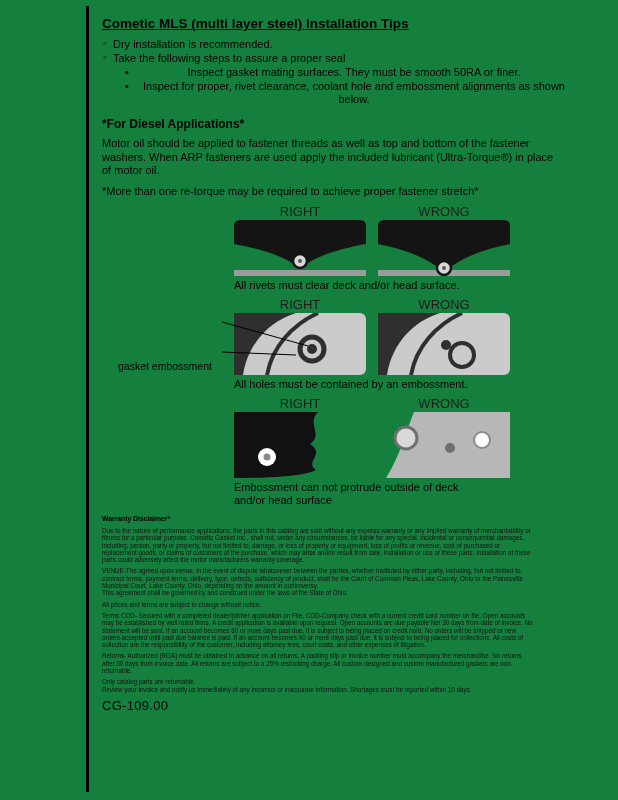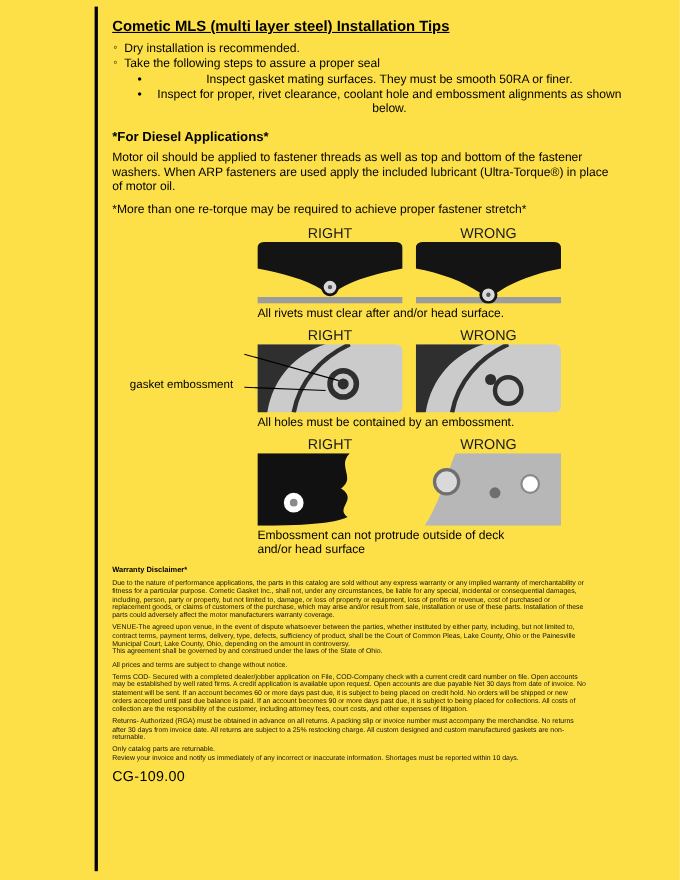--- a/index.html
+++ b/index.html
@@ -1,19 +1,19 @@
 <!DOCTYPE html>
 <html><head>
 <meta charset="utf-8">
 <title>Document</title>
 <style>
   * { margin:0; padding:0; box-sizing:border-box; }
   html,body { width:618px; height:800px; }
   body { font-family:"Liberation Sans", sans-serif; background:#fcfcfc; color:#000; }
-  .page { position:relative; width:618px; height:800px; background:#fde047; overflow:hidden; }
+  .page { position:relative; width:618px; height:800px; background:#15803d; overflow:hidden; }
   .left-rule { position:absolute; left:86px; top:6px; bottom:8px; width:3px; background:#000; }
   .content { position:absolute; left:102px; top:16px; width:470px; }
 
   .title { font-size:13.5px; font-weight:bold; text-decoration:underline; margin-bottom:7px; }
 
   ul.tips { list-style:none; font-size:11px; line-height:1.18; }
   ul.tips > li { position:relative; padding-left:11px; margin-bottom:1px; }
   ul.tips > li::before { content:"◦"; position:absolute; left:1px; top:-1px; }
   ul.subtips { list-style:none; margin:1px 0 0 12px; }
   ul.subtips > li { position:relative; padding-left:11px; margin-bottom:1px;text-align:center; }
@@ -24,21 +24,21 @@
   .note { font-size:11px; margin:3px 0 8px; }
 
   .diagrams { margin-left:132px; width:276px; }
   .diag-row { position:relative; display:flex; gap:12px; }
   .diag-col { width:132px; }
   .col-label { text-align:center; font-size:13px; color:#1c1c1c; margin-bottom:2px; line-height:1; }
   svg.diagram { display:block; }
   .caption { font-size:11px; margin:3px 0 6px; white-space:pre-line; line-height:1.18; }
 
   .ann1 { position:absolute; left:-102px; top:12px; width:90px; font-size:10.5px; line-height:1.15; }
-  .ann2 { position:absolute; left:-116px; top:46px; width:100px; font-size:10.5px; line-height:1.15; }
+  .ann2 { position:absolute; left:-116px; top:62px; width:100px; font-size:10.5px; line-height:1.15; }
   .ann-lines { position:absolute; left:-12px; top:10px; pointer-events:none; }
 
   .warranty { margin-top:8px; width:432px; }
   .w-heading { font-size:6.8px; font-weight:bold; margin-bottom:5px; }
   .fine { font-size:6.3px; line-height:1.16; margin-bottom:4px; white-space:pre-line; color:#111; }
 
   .footer { margin-top:5px; font-size:13px; letter-spacing:0.3px; }
 </style>
 </head>
 <body>
@@ -80,21 +80,21 @@
         <div class="diag-col">
           <div class="col-label">WRONG</div>
           <svg class="diagram" width="132" height="56" viewBox="0 0 132 56">
             <rect x="0" y="50" width="132" height="6" fill="#9c9c9c"></rect>
             <path d="M6,0 H126 Q132,0 132,6 V24 C110,28 88,36 74,46 Q66,51 58,46 C44,36 22,28 0,24 V6 Q0,0 6,0 Z" fill="#141414"></path>
             <circle cx="66" cy="48" r="7" fill="#d8d8d8" stroke="#141414" stroke-width="2.5"></circle>
             <circle cx="66" cy="48" r="2" fill="#555"></circle>
           </svg>
         </div>
       </div>
-      <div class="caption">All rivets must clear after and/or head surface.</div>
+      <div class="caption">All rivets must clear deck and/or head surface.</div>
 
       <div class="diag-row">
         <div class="ann2">gasket embossment</div>
         <svg class="ann-lines" width="100" height="60" viewBox="0 0 100 60">
           <line x1="0" y1="14" x2="86" y2="38" stroke="#000" stroke-width="1"></line>
           <line x1="0" y1="44" x2="74" y2="47" stroke="#000" stroke-width="1"></line>
         </svg>
         <div class="diag-col">
           <div class="col-label">RIGHT</div>
           <svg class="diagram" width="132" height="62" viewBox="0 0 132 62">

